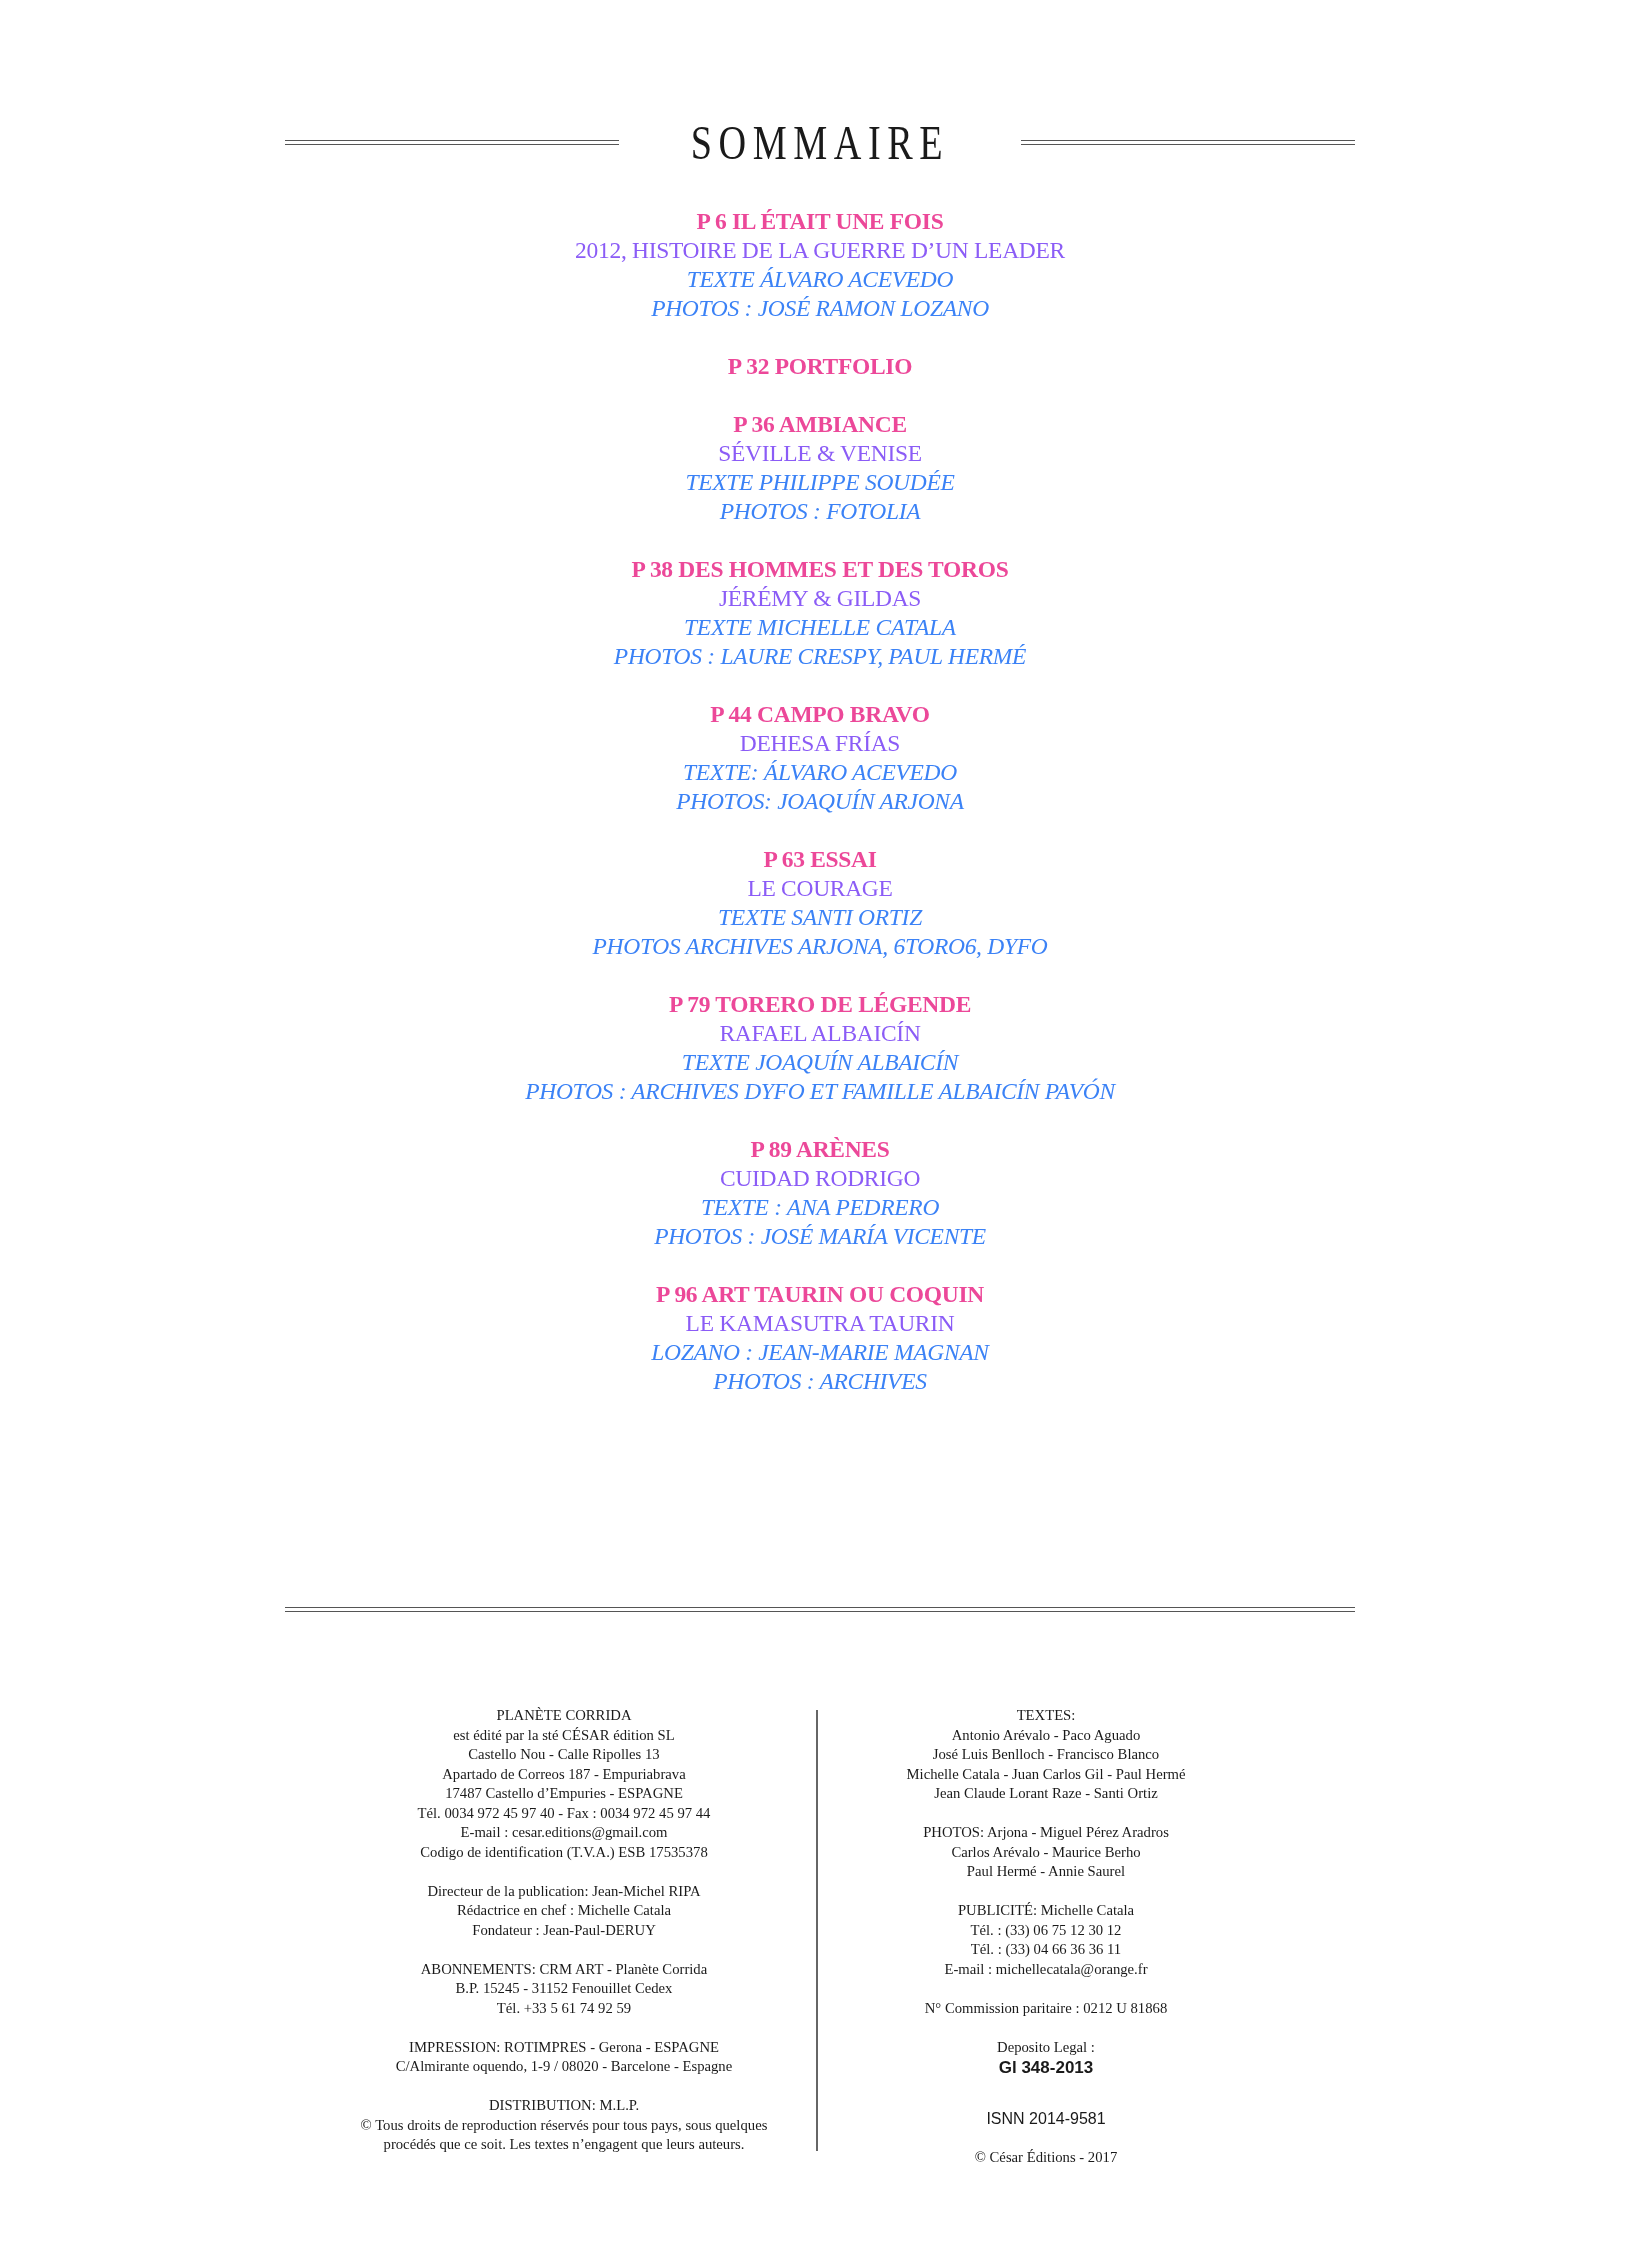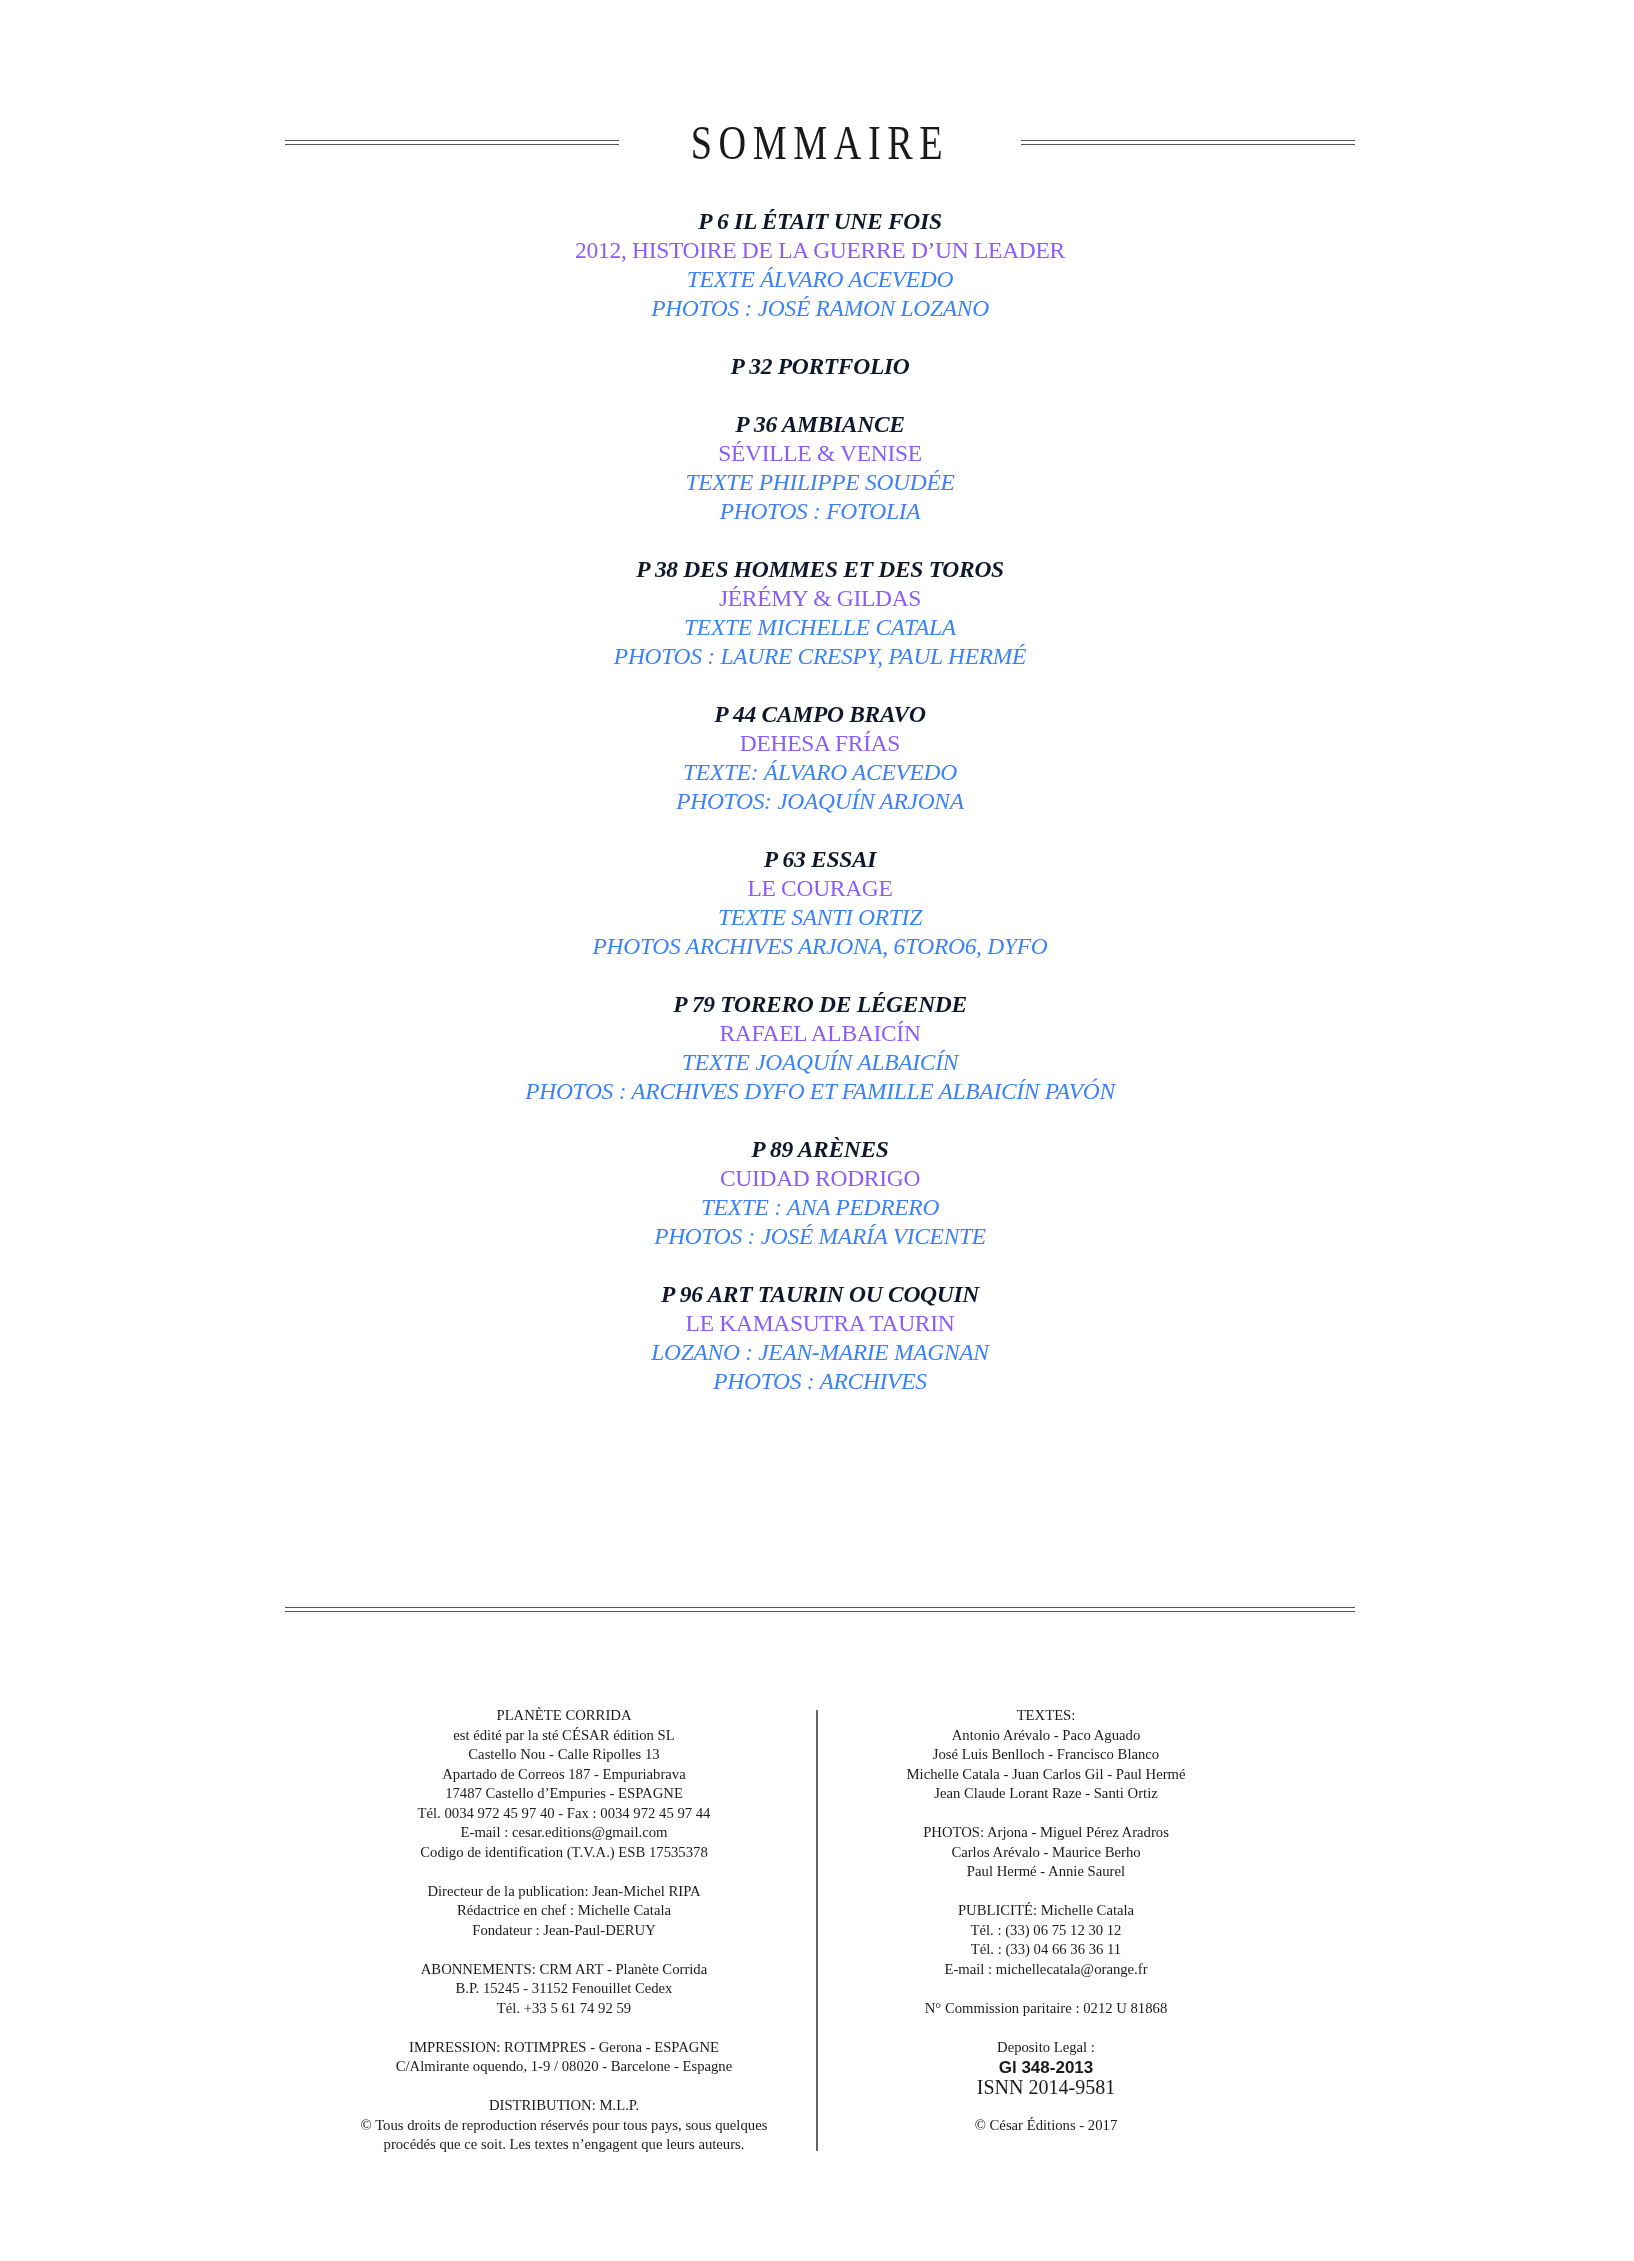--- a/index.html
+++ b/index.html
@@ -10,34 +10,34 @@
   .dbl-line { position: absolute; height: 5px; border-top: 1.7px solid #555; border-bottom: 1.7px solid #555; box-sizing: border-box; }
   .title-row .line-left { left: 0; top: 31px; width: 334px; }
   .title-row .line-right { right: 0; top: 31px; width: 334px; }
   .title { position: absolute; left: 0; right: 0; top: 0; text-align: center;
            font-family: "Liberation Serif", "DejaVu Serif", serif; font-size: 49px;
            letter-spacing: 8.4px; color: #1a1a1a; transform: scaleX(0.78); transform-origin: center; line-height: 67px; }
 
   .toc { position: absolute; left: 285px; top: 207px; width: 1070px; text-align: center; }
   .toc-entry { margin-bottom: 29px; }
   .toc-line { font-size: 23.5px; line-height: 29px; white-space: nowrap; letter-spacing: -0.3px; }
-  .toc-heading { font-weight: bold; color: #0f172a; font-style: italic; }
+  .toc-heading { font-weight: bold; color: #ec4899; }
   .toc-subtitle { color: #8b5cf6; }
   .toc-credit { font-style: italic; color: #3b82f6; }
 
   .bottom-line { left: 285px; top: 1607px; width: 1070px; }
 
   .footer { position: absolute; top: 1706px; left: 285px; width: 1070px; height: 453px; }
   .footer-left { position: absolute; right: 556px; top: 0; width: 470px; text-align: right; }
   .footer-right { position: absolute; left: 551px; top: 0; width: 420px; text-align: left; }
   .vrule { position: absolute; left: 531px; top: 4.2px; width: 1.7px; height: 441px; background: #666; }
   .f-line { font-size: 14.7px; line-height: 19.5px; white-space: nowrap; color: #1a1a1a; text-align: center; }
   .f-gap { height: 19.5px; }
   .f-bold-sans { font-family: "Liberation Sans", "DejaVu Sans", sans-serif; font-weight: bold; font-size: 17px; line-height: 21px; }
-  .f-sans { font-family: Liberation Serif, serif; font-size: 20px; line-height: 18.5px; }
+  .f-sans { font-family: Liberation Sans, sans-serif; font-size: 16px; line-height: 18.5px; margin-top: 32px; }
 </style>
 </head>
 <body>
 
 <div class="title-row">
   <div class="dbl-line line-left"></div>
   <div class="title">SOMMAIRE</div>
   <div class="dbl-line line-right"></div>
 </div>
 

